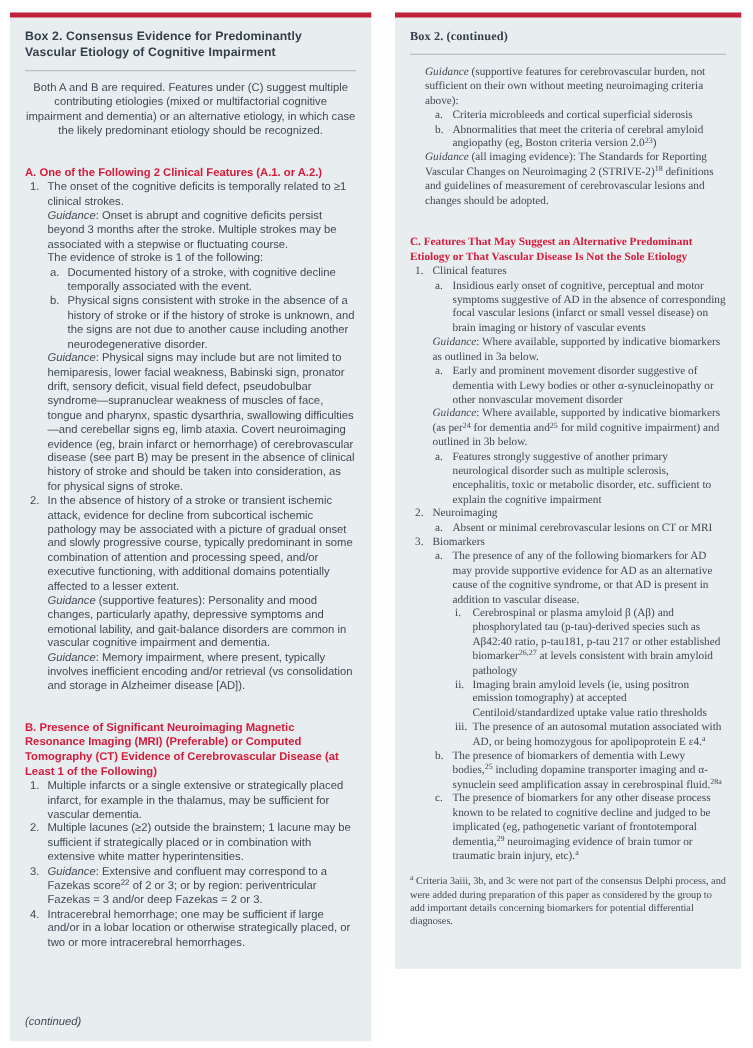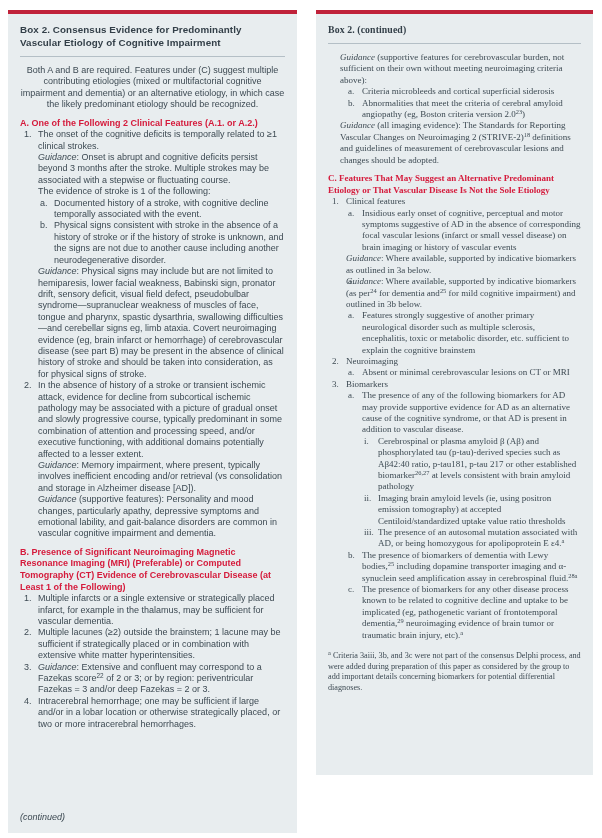--- a/index.html
+++ b/index.html
@@ -42,21 +42,21 @@
     border-top:1px solid var(--divider-color,#b4bfc6);
     margin:7px 0 8px 0;
     width:100%;
   }
   .blocks{flex:1;display:flex;flex-direction:column;}
   .blk{position:relative;}
   .blk .marker{position:absolute;left:0;top:0;}
   .h{
     color:var(--accent-red,#d51b3c);
     font-weight:bold;
-    margin-top:7px;
+    margin-top:22px;
     line-height:11.6px;
   }
   .intro{padding-left:0;text-align:center;}
   .gt{padding-left:12px;}
   .g1{padding-left:18px;}
   .li1{padding-left:18px;} .li1 .marker{left:4px;}
   .li2{padding-left:34px;} .li2 .marker{left:20px;}
   .li3{padding-left:50px;} .li3 .marker{left:36px;}
   .cont{
     margin-top:auto;
@@ -88,22 +88,22 @@
     <div class="blocks">
         <div class="blk intro"><span>Both A and B are required. Features under (C) suggest multiple contributing etiologies (mixed or multifactorial cognitive impairment and dementia) or an alternative etiology, in which case the likely predominant etiology should be recognized.</span></div>
         <div class="blk h"><span>A. One of the Following 2 Clinical Features (A.1. or A.2.)</span></div>
         <div class="blk li1"><span class="marker">1.</span><span>The onset of the cognitive deficits is temporally related to ≥1 clinical strokes.</span></div>
         <div class="blk g1"><span class="it">Guidance</span><span>: Onset is abrupt and cognitive deficits persist beyond 3 months after the stroke. Multiple strokes may be associated with a stepwise or fluctuating course.</span></div>
         <div class="blk g1"><span>The evidence of stroke is 1 of the following:</span></div>
         <div class="blk li2"><span class="marker">a.</span><span>Documented history of a stroke, with cognitive decline temporally associated with the event.</span></div>
         <div class="blk li2"><span class="marker">b.</span><span>Physical signs consistent with stroke in the absence of a history of stroke or if the history of stroke is unknown, and the signs are not due to another cause including another neurodegenerative disorder.</span></div>
         <div class="blk g1"><span class="it">Guidance</span><span>: Physical signs may include but are not limited to hemiparesis, lower facial weakness, Babinski sign, pronator drift, sensory deficit, visual field defect, pseudobulbar syndrome—supranuclear weakness of muscles of face, tongue and pharynx, spastic dysarthria, swallowing difficulties—and cerebellar signs eg, limb ataxia. Covert neuroimaging evidence (eg, brain infarct or hemorrhage) of cerebrovascular disease (see part B) may be present in the absence of clinical history of stroke and should be taken into consideration, as for physical signs of stroke.</span></div>
         <div class="blk li1"><span class="marker">2.</span><span>In the absence of history of a stroke or transient ischemic attack, evidence for decline from subcortical ischemic pathology may be associated with a picture of gradual onset and slowly progressive course, typically predominant in some combination of attention and processing speed, and/or executive functioning, with additional domains potentially affected to a lesser extent.</span></div>
+        <div class="blk g1"><span class="it">Guidance</span><span> (supportive features): Personality and mood changes, particularly apathy, depressive symptoms and emotional lability, and gait-balance disorders are common in vascular cognitive impairment and dementia.</span></div>
         <div class="blk g1"><span class="it">Guidance</span><span>: Memory impairment, where present, typically involves inefficient encoding and/or retrieval (vs consolidation and storage in Alzheimer disease [AD]).</span></div>
-        <div class="blk g1"><span class="it">Guidance</span><span> (supportive features): Personality and mood changes, particularly apathy, depressive symptoms and emotional lability, and gait-balance disorders are common in vascular cognitive impairment and dementia.</span></div>
         <div class="blk h"><span>B. Presence of Significant Neuroimaging Magnetic Resonance Imaging (MRI) (Preferable) or Computed Tomography (CT) Evidence of Cerebrovascular Disease (at Least 1 of the Following)</span></div>
         <div class="blk li1"><span class="marker">1.</span><span>Multiple infarcts or a single extensive or strategically placed infarct, for example in the thalamus, may be sufficient for vascular dementia.</span></div>
         <div class="blk li1"><span class="marker">2.</span><span>Multiple lacunes (≥2) outside the brainstem; 1 lacune may be sufficient if strategically placed or in combination with extensive white matter hyperintensities.</span></div>
         <div class="blk li1"><span class="marker">3.</span></div>
         <div class="blk g1"><span class="it">Guidance</span><span>: Extensive and confluent may correspond to a Fazekas score</span><sup>22</sup><span> of 2 or 3; or by region: periventricular Fazekas = 3 and/or deep Fazekas = 2 or 3.</span></div>
         <div class="blk li1"><span class="marker">4.</span><span>Intracerebral hemorrhage; one may be sufficient if large and/or in a lobar location or otherwise strategically placed, or two or more intracerebral hemorrhages.</span></div>
         <div class="blk cont"><span>(continued)</span></div>
       </div>
   </section>
 
@@ -112,29 +112,29 @@
     <hr class="title-divider">
     <div class="blocks">
         <div class="blk gt"><span class="it">Guidance</span><span> (supportive features for cerebrovascular burden, not sufficient on their own without meeting neuroimaging criteria above):</span></div>
         <div class="blk li2"><span class="marker">a.</span><span>Criteria microbleeds and cortical superficial siderosis</span></div>
         <div class="blk li2"><span class="marker">b.</span><span>Abnormalities that meet the criteria of cerebral amyloid angiopathy (eg, Boston criteria version 2.0</span><sup>23</sup><span>)</span></div>
         <div class="blk gt"><span class="it">Guidance</span><span> (all imaging evidence): The Standards for Reporting Vascular Changes on Neuroimaging 2 (STRIVE-2)</span><sup>18</sup><span> definitions and guidelines of measurement of cerebrovascular lesions and changes should be adopted.</span></div>
         <div class="blk h"><span>C. Features That May Suggest an Alternative Predominant Etiology or That Vascular Disease Is Not the Sole Etiology</span></div>
         <div class="blk li1"><span class="marker">1.</span><span>Clinical features</span></div>
         <div class="blk li2"><span class="marker">a.</span><span>Insidious early onset of cognitive, perceptual and motor symptoms suggestive of AD in the absence of corresponding focal vascular lesions (infarct or small vessel disease) on brain imaging or history of vascular events</span></div>
         <div class="blk g1"><span class="it">Guidance</span><span>: Where available, supported by indicative biomarkers as outlined in 3a below.</span></div>
-        <div class="blk li2"><span class="marker">a.</span></div>
+        <div class="blk li2"><span class="marker">a.</span><span>Early and prominent movement disorder suggestive of dementia with Lewy bodies or other α-synucleinopathy or other nonvascular movement disorder</span></div>
         <div class="blk g1"><span class="it">Guidance</span><span>: Where available, supported by indicative biomarkers (as per</span><sup>24</sup><span> for dementia and</span><sup>25</sup><span> for mild cognitive impairment) and outlined in 3b below.</span></div>
-        <div class="blk li2"><span class="marker">a.</span><span>Features strongly suggestive of another primary neurological disorder such as multiple sclerosis, encephalitis, toxic or metabolic disorder, etc. sufficient to explain the cognitive brainstem</span></div>
+        <div class="blk li2"><span class="marker">a.</span><span>Features strongly suggestive of another primary neurological disorder such as multiple sclerosis, encephalitis, toxic or metabolic disorder, etc. sufficient to explain the cognitive impairment</span></div>
         <div class="blk li1"><span class="marker">2.</span><span>Neuroimaging</span></div>
         <div class="blk li2"><span class="marker">a.</span><span>Absent or minimal cerebrovascular lesions on CT or MRI</span></div>
         <div class="blk li1"><span class="marker">3.</span><span>Biomarkers</span></div>
         <div class="blk li2"><span class="marker">a.</span><span>The presence of any of the following biomarkers for AD may provide supportive evidence for AD as an alternative cause of the cognitive syndrome, or that AD is present in addition to vascular disease.</span></div>
         <div class="blk li3"><span class="marker">i.</span><span>Cerebrospinal or plasma amyloid β (Aβ) and phosphorylated tau (p-tau)-derived species such as Aβ42:40 ratio, p-tau181, p-tau 217 or other established biomarker</span><sup>26,27</sup><span> at levels consistent with brain amyloid pathology</span></div>
         <div class="blk li3"><span class="marker">ii.</span><span>Imaging brain amyloid levels (ie, using positron emission tomography) at accepted Centiloid/standardized uptake value ratio thresholds</span></div>
         <div class="blk li3"><span class="marker">iii.</span><span>The presence of an autosomal mutation associated with AD, or being homozygous for apolipoprotein E ε4.</span><sup>a</sup></div>
         <div class="blk li2"><span class="marker">b.</span><span>The presence of biomarkers of dementia with Lewy bodies,</span><sup>25</sup><span> including dopamine transporter imaging and α-synuclein seed amplification assay in cerebrospinal fluid.</span><sup>28a</sup></div>
-        <div class="blk li2"><span class="marker">c.</span><span>The presence of biomarkers for any other disease process known to be related to cognitive decline and uptake to be implicated (eg, pathogenetic variant of frontotemporal dementia,</span><sup>29</sup><span> neuroimaging evidence of brain tumor or traumatic brain injury, etc).</span><sup>a</sup></div>
+        <div class="blk li2"><span class="marker">c.</span><span>The presence of biomarkers for any other disease process known to be related to cognitive decline and judged to be implicated (eg, pathogenetic variant of frontotemporal dementia,</span><sup>29</sup><span> neuroimaging evidence of brain tumor or traumatic brain injury, etc).</span><sup>a</sup></div>
         <div class="blk fn"><sup>a</sup><span> Criteria 3aiii, 3b, and 3c were not part of the consensus Delphi process, and were added during preparation of this paper as considered by the group to add important details concerning biomarkers for potential differential diagnoses.</span></div>
       </div>
   </section>
 
 </div>
 
 </body></html>

